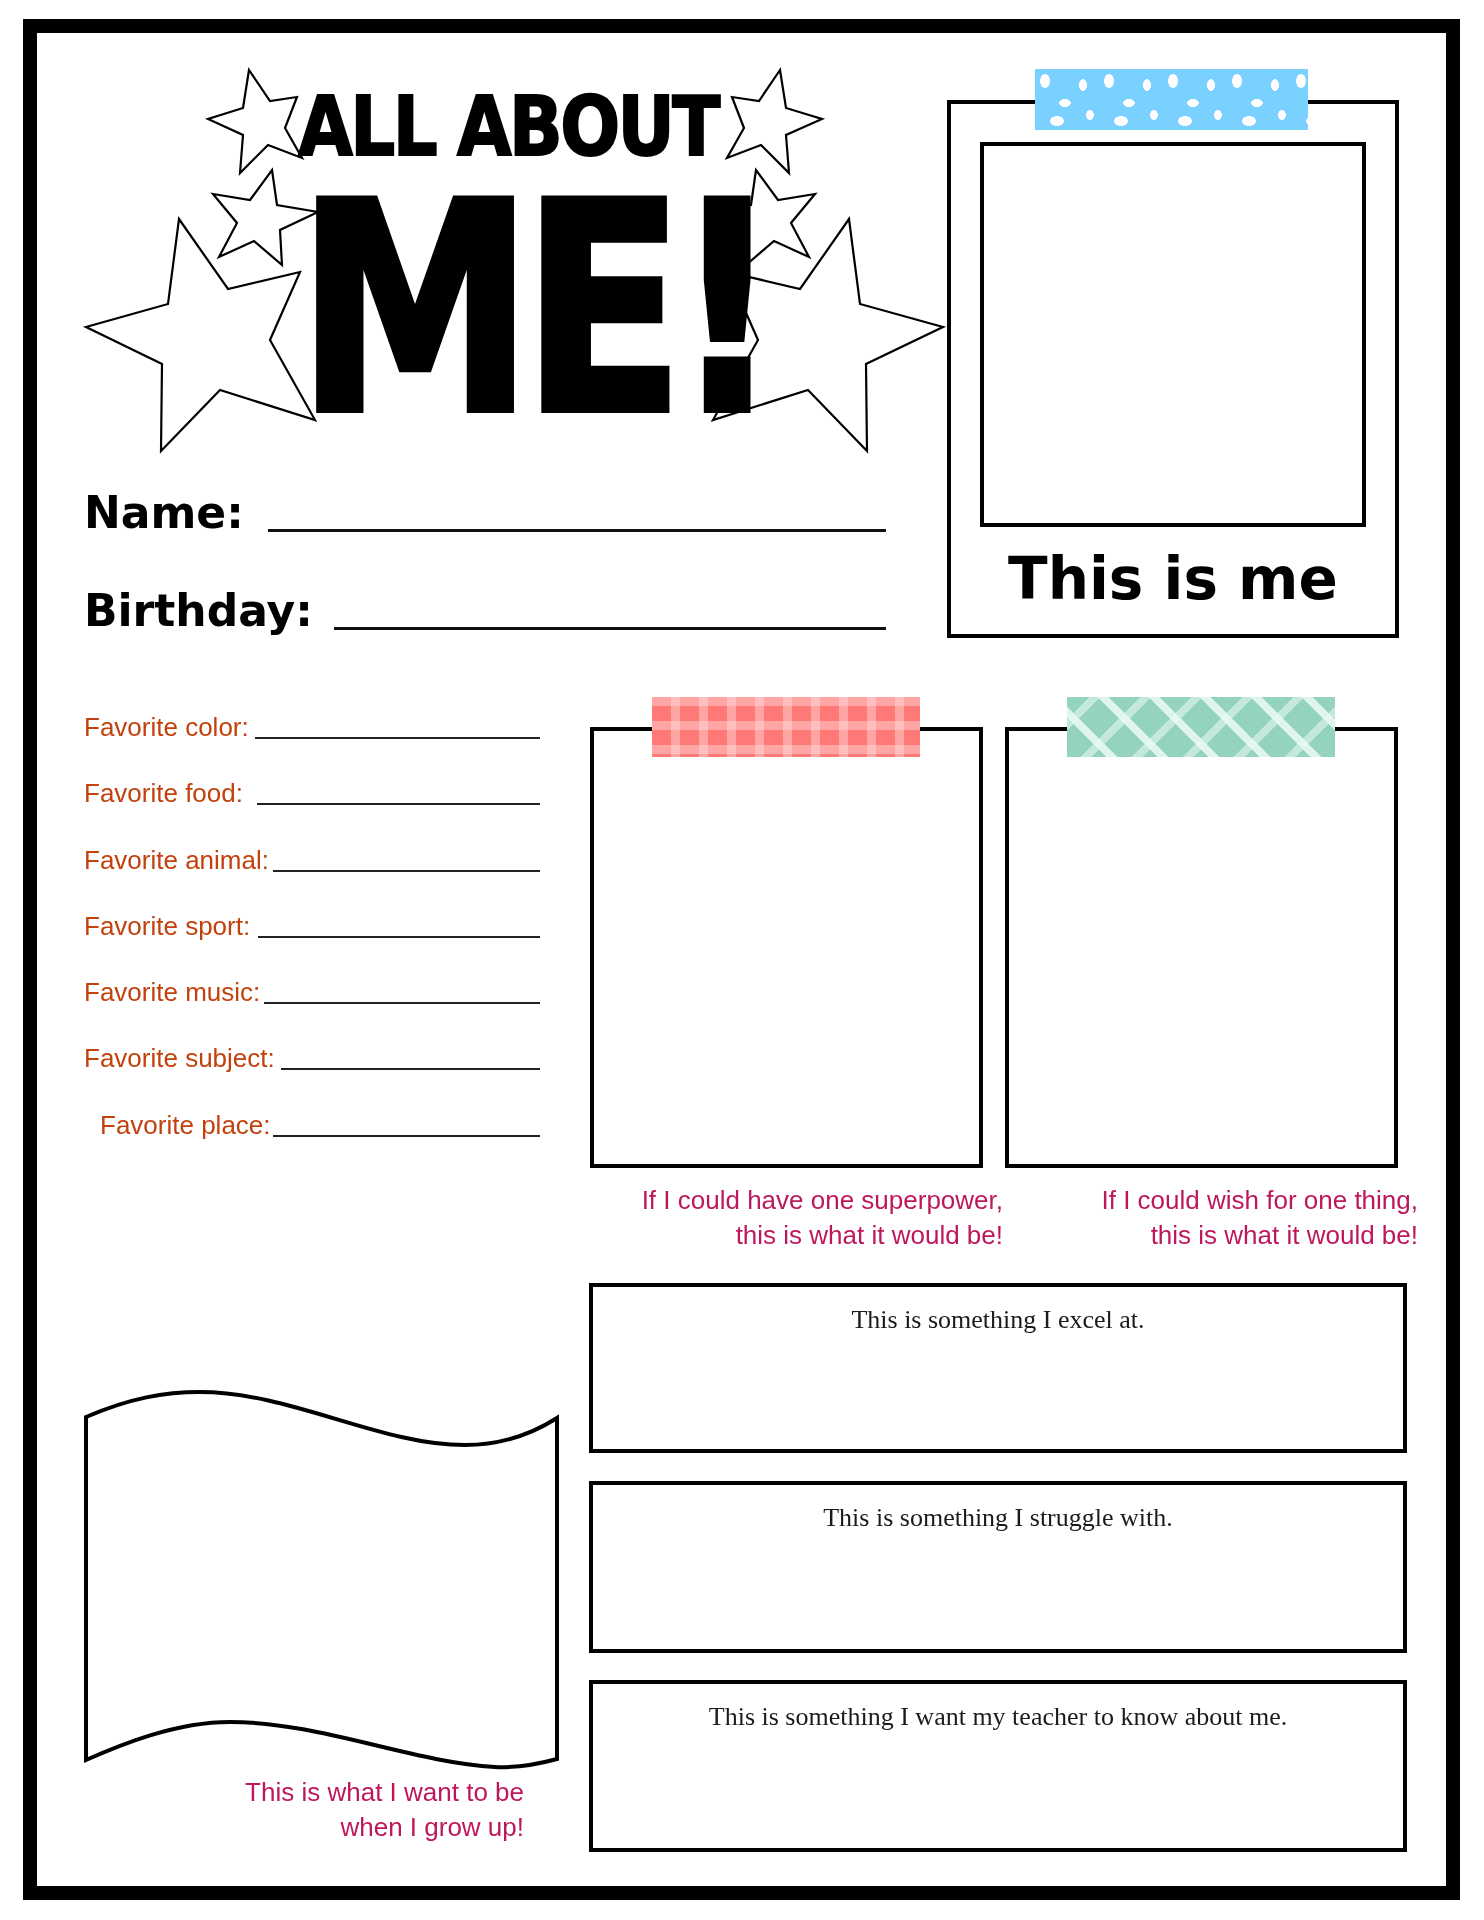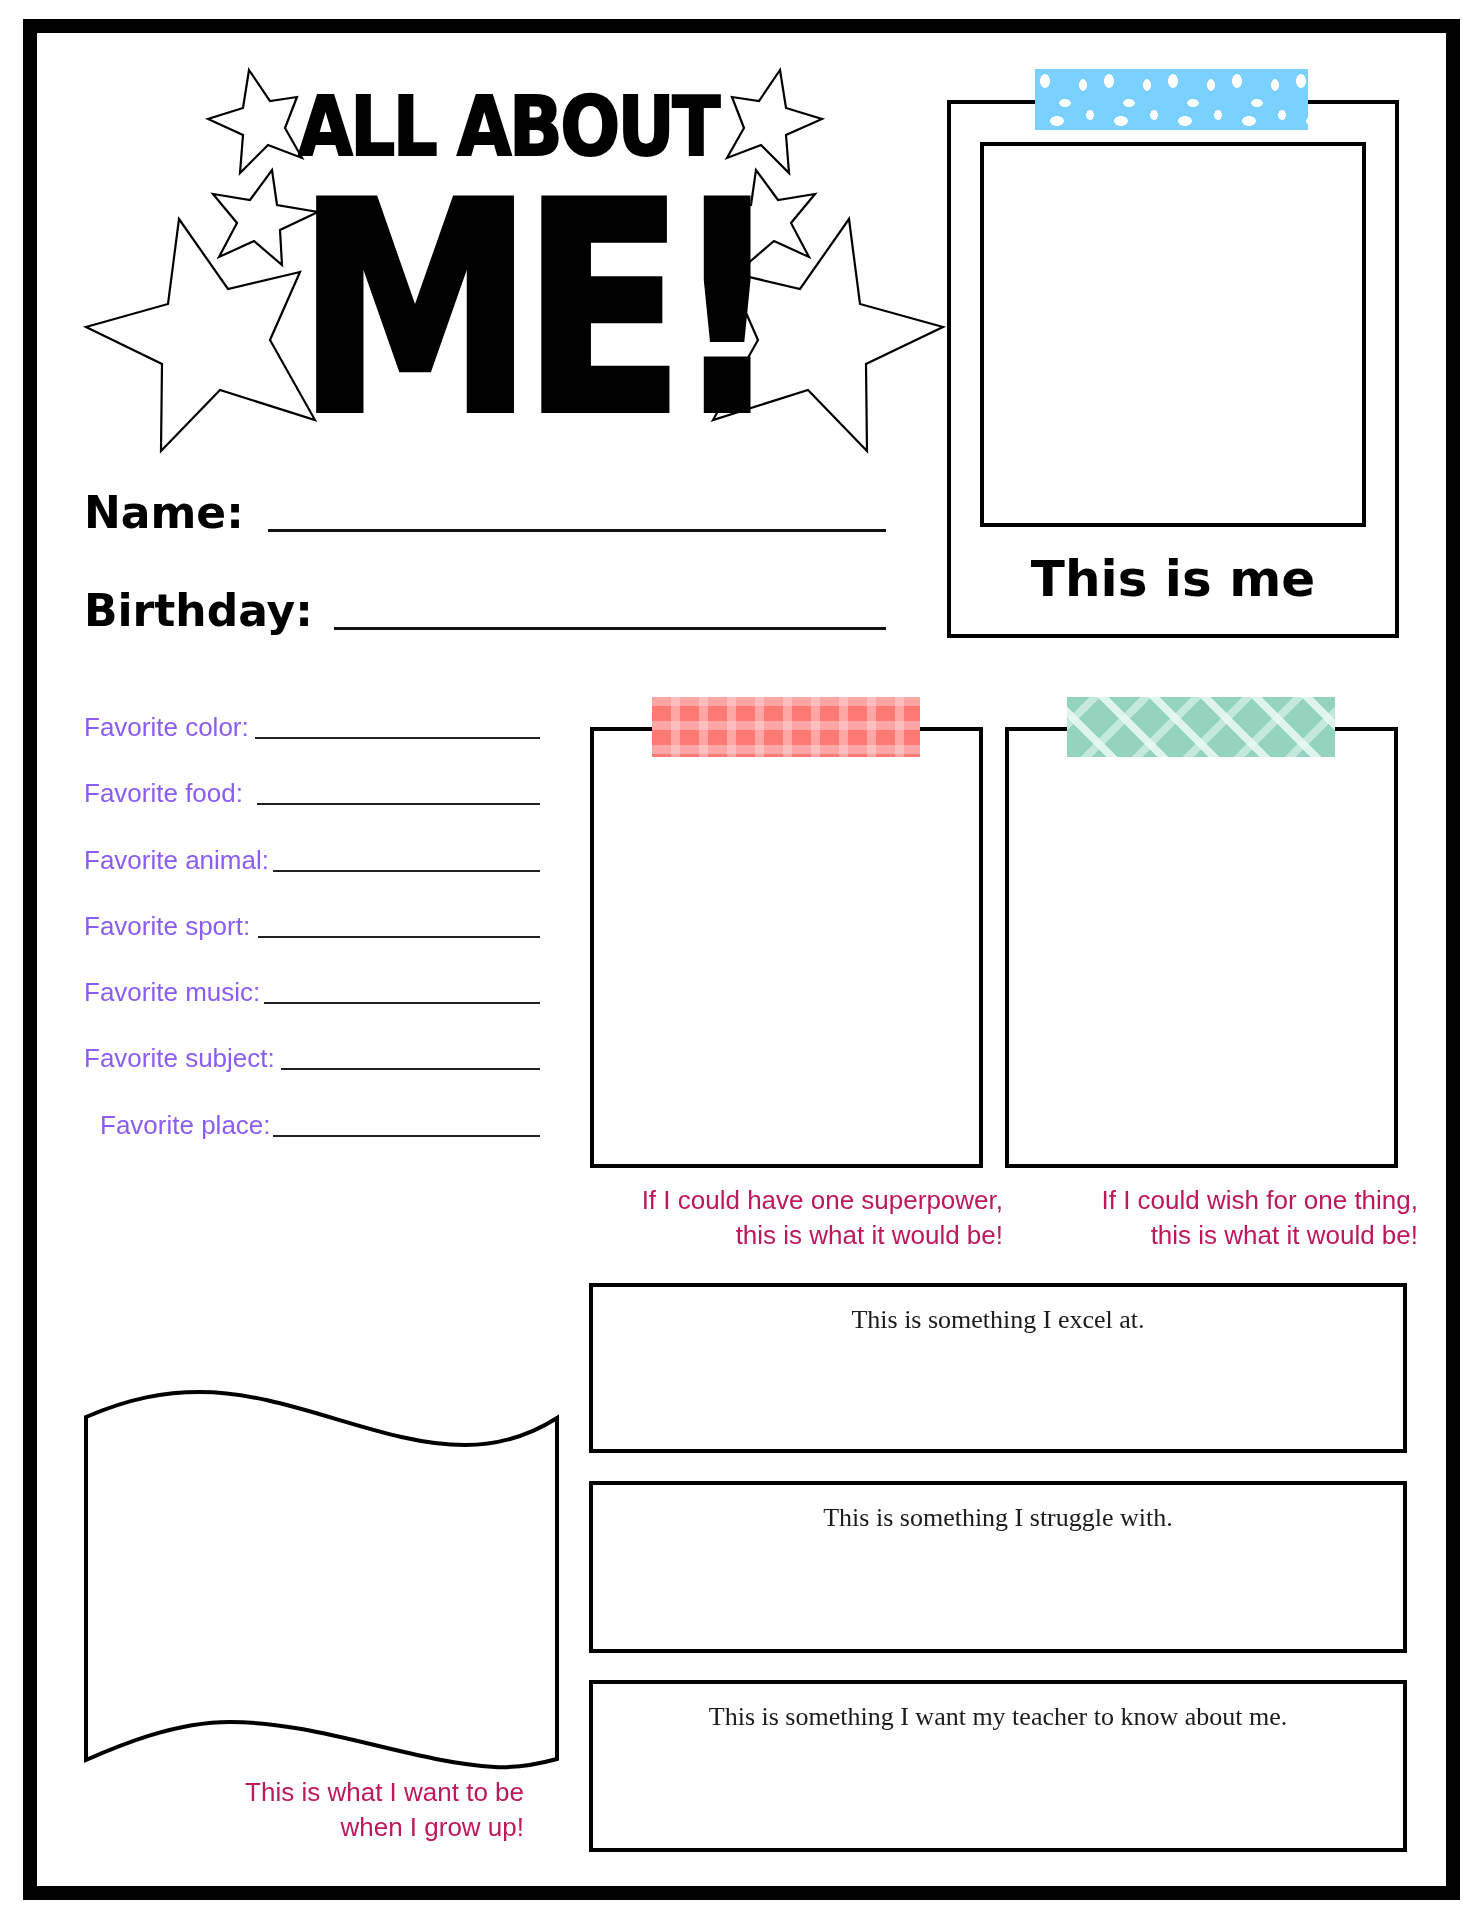--- a/index.html
+++ b/index.html
@@ -5,25 +5,25 @@
   html, body { margin:0; padding:0; background:#ffffff; }
   body { width:1484px; height:1920px; position:relative; overflow:hidden; font-family:"Liberation Sans", sans-serif; color:#111; }
   .abs { position:absolute; }
   .page-border { left:23px; top:19px; width:1409px; height:1853px; border:14px solid #000; }
   .title-svg { left:0; top:0; width:1484px; height:480px; }
   .title-all { left:258px; top:82px; width:500px; height:90px; font-family:"DejaVu Sans", sans-serif; font-weight:bold; font-size:82px; letter-spacing:-3px; line-height:90px; color:#000; text-align:center; transform:scaleX(0.86); transform-origin:center; -webkit-text-stroke:2px #000; }
   .title-me { left:250px; top:175px; width:520px; height:270px; font-family:"DejaVu Sans", sans-serif; font-weight:bold; font-size:290px; letter-spacing:-14px; line-height:270px; color:#000; text-align:center; transform:scaleX(0.82); transform-origin:center; -webkit-text-stroke:6px #000; }
   .big-label { font-family:"DejaVu Sans", sans-serif; font-weight:bold; font-size:44px; line-height:50px; color:#000; }
   .rule { height:3px; background:#111; }
   .rule-thin { height:2px; background:#222; }
-  .fav-label { font-family:"Liberation Sans", sans-serif; font-size:26px; line-height:30px; color:#8b5cf6; white-space:nowrap; }
+  .fav-label { font-family:"Liberation Sans", sans-serif; font-size:26px; line-height:30px; color:#c2410c; white-space:nowrap; }
   .box { border:4px solid #000; box-sizing:border-box; background:#fff; }
   .caption { font-family:"Liberation Sans", sans-serif; font-size:26px; line-height:35px; color:#be185d; text-align:right; }
   .prompt { font-family:Liberation Serif, serif; font-size:26px; line-height:30px; color:#1b1b1b; text-align:center; }
-  .this-is-me { font-family:"DejaVu Sans", sans-serif; font-weight:bold; font-size:50px; line-height:52px; color:#000; text-align:center; }
+  .this-is-me { font-family:"DejaVu Sans", sans-serif; font-weight:bold; font-size:58px; line-height:52px; color:#000; text-align:center; }
   .tape { overflow:hidden; }
   .tape-blue { background-color:#7ad1ff;
     background-image:
       radial-gradient(ellipse 5px 7px at 10px 12px, #fff 95%, transparent 100%),
       radial-gradient(ellipse 6px 4px at 30px 34px, #fff 95%, transparent 100%),
       radial-gradient(ellipse 4px 6px at 48px 16px, #fff 95%, transparent 100%),
       radial-gradient(ellipse 7px 5px at 22px 52px, #fff 95%, transparent 100%),
       radial-gradient(ellipse 4px 5px at 55px 46px, #fff 95%, transparent 100%);
     background-size:64px 62px; }
   .tape-red { background-color:#ff7a77;

